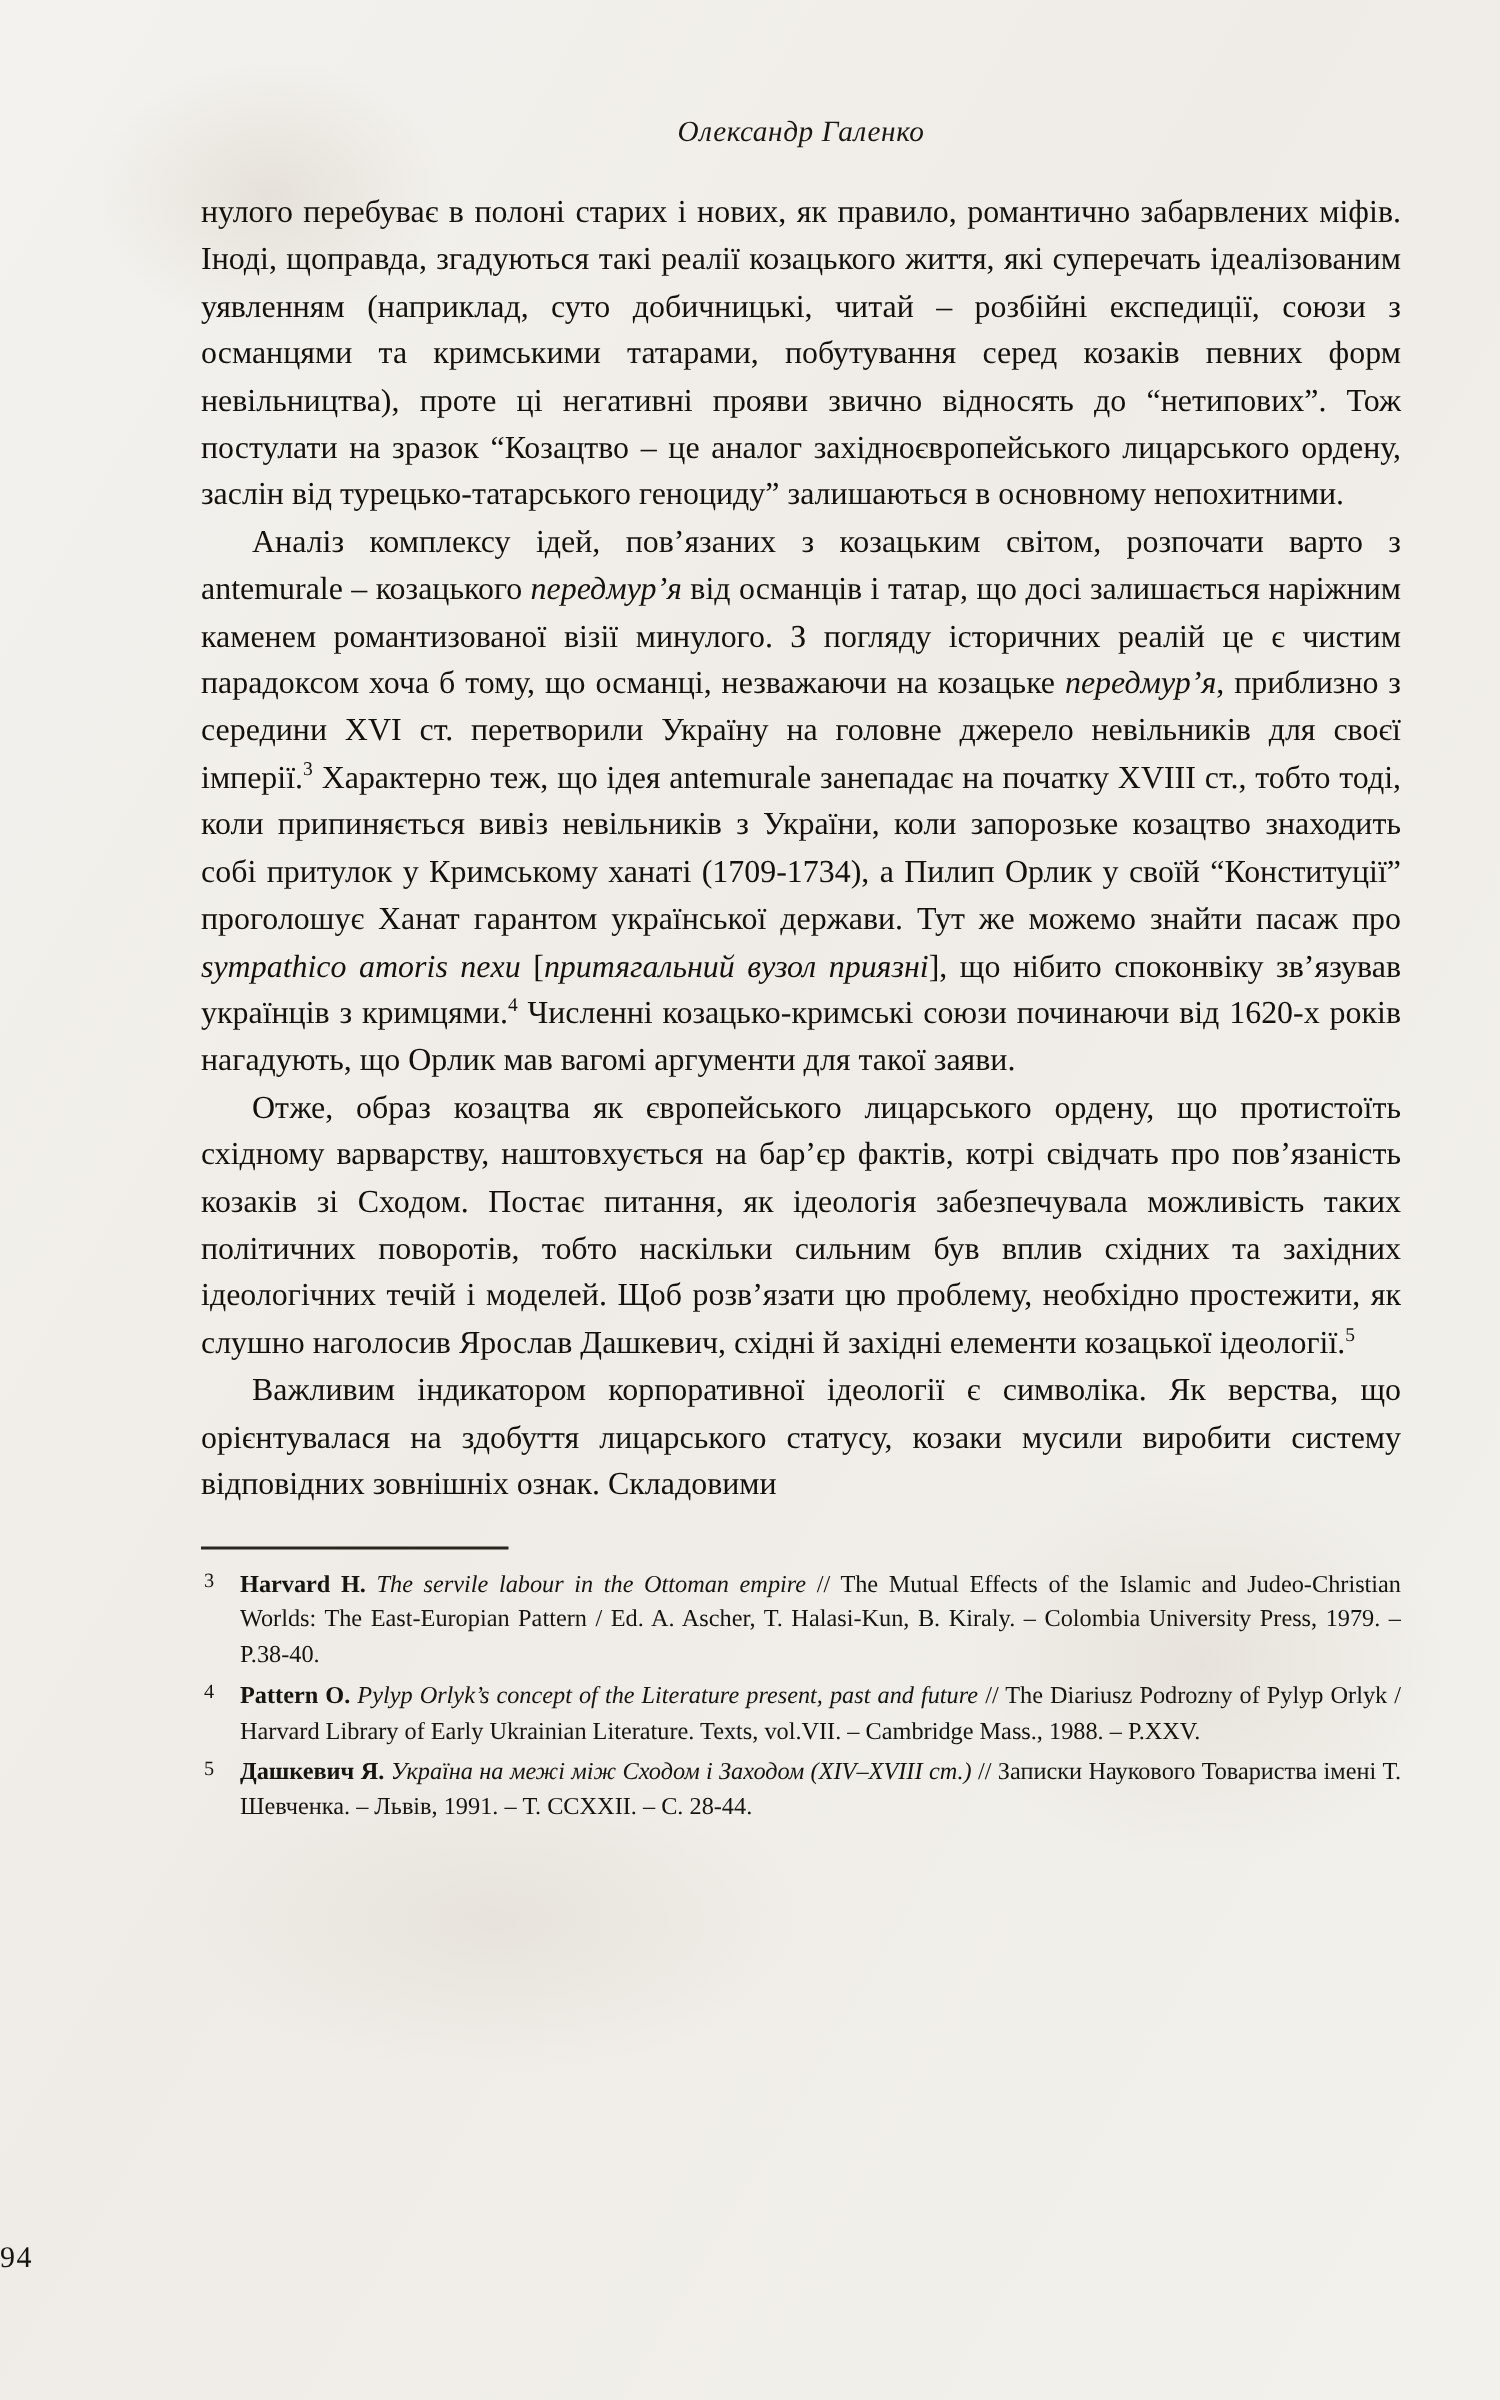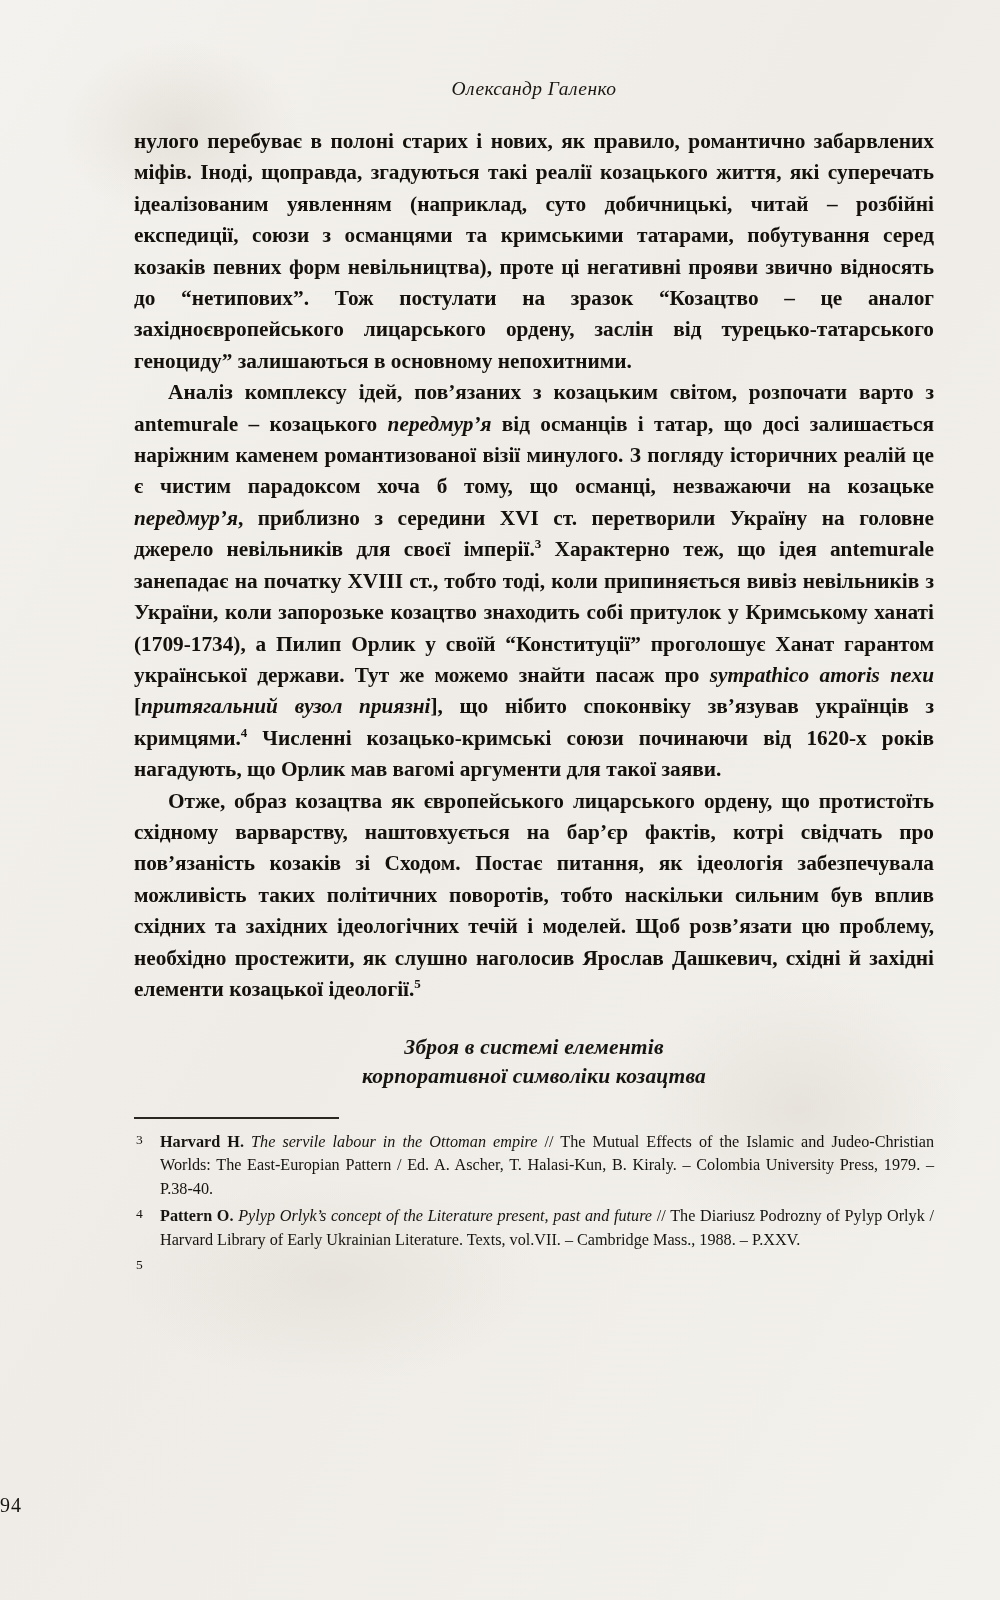--- a/index.html
+++ b/index.html
@@ -37,21 +37,20 @@
     margin-bottom: 26px;
   }
   p.body {
     font-size: 21.3px;
     line-height: 31.4px;
     text-align: justify;
     text-justify: inter-word;
     margin: 0 0 0 0;
     color: #14110d;
     hyphens: manual;
-    font-weight: bold;
   }
   p.body + p.body {
     margin-top: 0;
   }
   p.indent {
     text-indent: 34px;
   }
   .subhead {
     text-align: center;
     font-style: italic;
@@ -117,39 +116,37 @@
   <div class="smudge" style="left:120px; top:1180px; width:420px; height:200px; background:radial-gradient(ellipse at center, rgba(208,201,190,0.28), rgba(208,201,190,0) 72%);"></div>
 
   <div class="content">
 
     <div class="running-head">Олександр Галенко</div>
 
     <p class="body">нулого перебуває в полоні старих і нових, як правило, романтично забарвлених міфів. Іноді, щоправда, згадуються такі реалії козацького життя, які суперечать ідеалізованим уявленням (наприклад, суто добичницькі, читай&nbsp;–&nbsp;розбійні експедиції, союзи з османцями та кримськими татарами, побутування серед козаків певних форм невільництва), проте ці негативні прояви звично відносять до “нетипових”. Тож постулати на зразок “Козацтво&nbsp;–&nbsp;це аналог західноєвропейського лицарського ордену, заслін від турецько-татарського геноциду” залишаються в основному непохитними.</p>
     <p class="body indent">Аналіз комплексу ідей, пов’язаних з козацьким світом, розпочати варто з antemurale&nbsp;–&nbsp;козацького <em>передмур’я</em> від османців і татар, що досі залишається наріжним каменем романтизованої візії минулого. З погляду історичних реалій це є чистим парадоксом хоча б тому, що османці, незважаючи на козацьке <em>передмур’я</em>, приблизно з середини XVI ст. перетворили Україну на головне джерело невільників для своєї імперії.<sup>3</sup> Характерно теж, що ідея antemurale занепадає на початку XVIII ст., тобто тоді, коли припиняється вивіз невільників з України, коли запорозьке козацтво знаходить собі притулок у Кримському ханаті (1709-1734), а Пилип Орлик у своїй “Конституції” проголошує Ханат гарантом української держави. Тут же можемо знайти пасаж про <em>sympathico amoris nexu</em> [<em>притягальний вузол приязні</em>], що нібито споконвіку зв’язував українців з кримцями.<sup>4</sup> Численні козацько-кримські союзи починаючи від 1620-х років нагадують, що Орлик мав вагомі аргументи для такої заяви.</p>
     <p class="body indent">Отже, образ козацтва як європейського лицарського ордену, що протистоїть східному варварству, наштовхується на бар’єр фактів, котрі свідчать про пов’язаність козаків зі Сходом. Постає питання, як ідеологія забезпечувала можливість таких політичних поворотів, тобто наскільки сильним був вплив східних та західних ідеологічних течій і моделей. Щоб розв’язати цю проблему, необхідно простежити, як слушно наголосив Ярослав Дашкевич, східні й західні елементи козацької ідеології.<sup>5</sup></p>
 
-    <div class="subhead">
-      <span>Зброя в системі елементів</span>
-      <span>корпоративної символіки козацтва</span>
-    </div>
 
+    <p class="body indent">Важливим індикатором корпоративної ідеології є символіка. Як верства, що орієнтувалася на здобуття лицарського статусу, козаки мусили виробити систему відповідних зовнішніх ознак. Складовими</p>
 
     <div class="footnote-rule"></div>
 
     <div class="footnotes">
       <div class="fn">
         <span class="fn-num">3</span>
         <span><b>Harvard H.</b> <i>The servile labour in the Ottoman empire</i> // The Mutual Effects of the Islamic and Judeo-Christian Worlds: The East-Europian Pattern / Ed. A. Ascher, T. Halasi-Kun, B. Kiraly.&nbsp;– Colombia University Press, 1979.&nbsp;– P.38-40.</span>
       </div>
       <div class="fn">
         <span class="fn-num">4</span>
         <span><b>Pattern O.</b> <i>Pylyp Orlyk’s concept of the Literature present, past and future</i> // The Diariusz Podrozny of Pylyp Orlyk / Harvard Library of Early Ukrainian Literature. Texts, vol.VII.&nbsp;– Cambridge Mass., 1988.&nbsp;– P.XXV.</span>
       </div>
       <div class="fn">
         <span class="fn-num">5</span>
+        <span><b>Дашкевич Я.</b> <i>Україна на межі між Сходом і Заходом (XIV–XVIII ст.)</i> // Записки Наукового Товариства імені Т. Шевченка.&nbsp;– Львів, 1991.&nbsp;– Т. CCXXII.&nbsp;– С. 28-44.</span>
       </div>
     </div>
 
   </div>
 
   <div class="folio">94</div>
 
 </div>
 
 </body></html>

